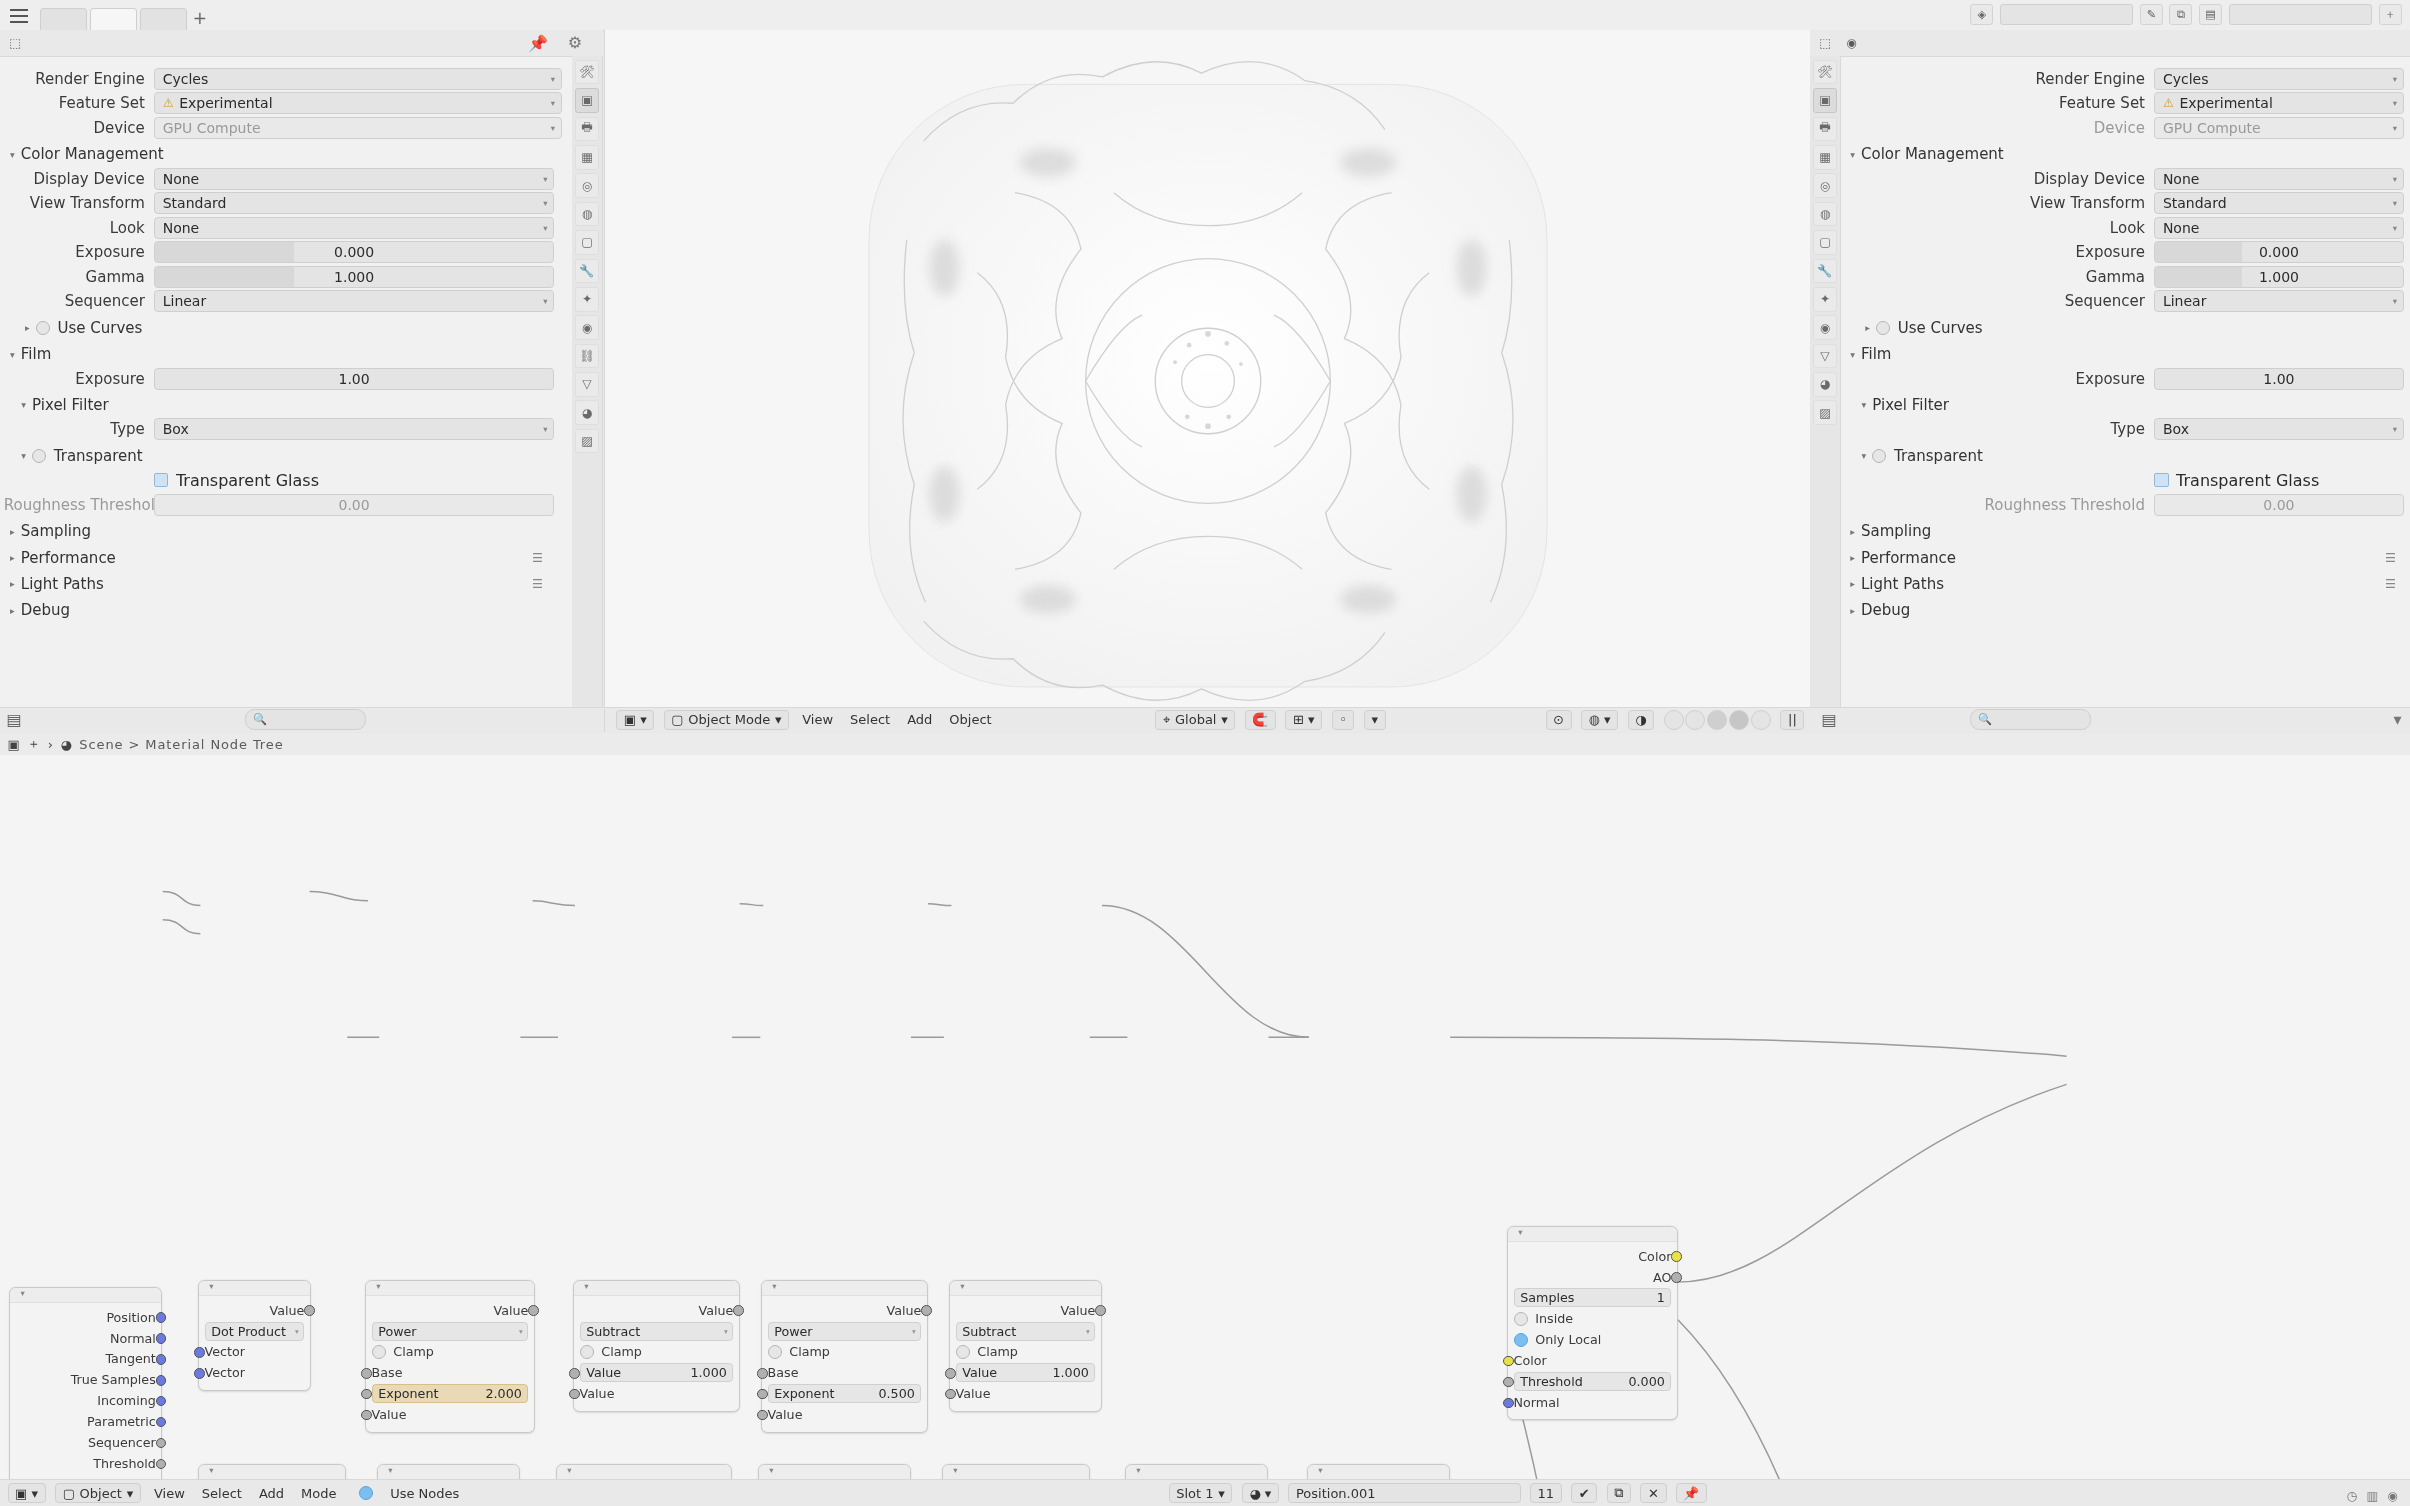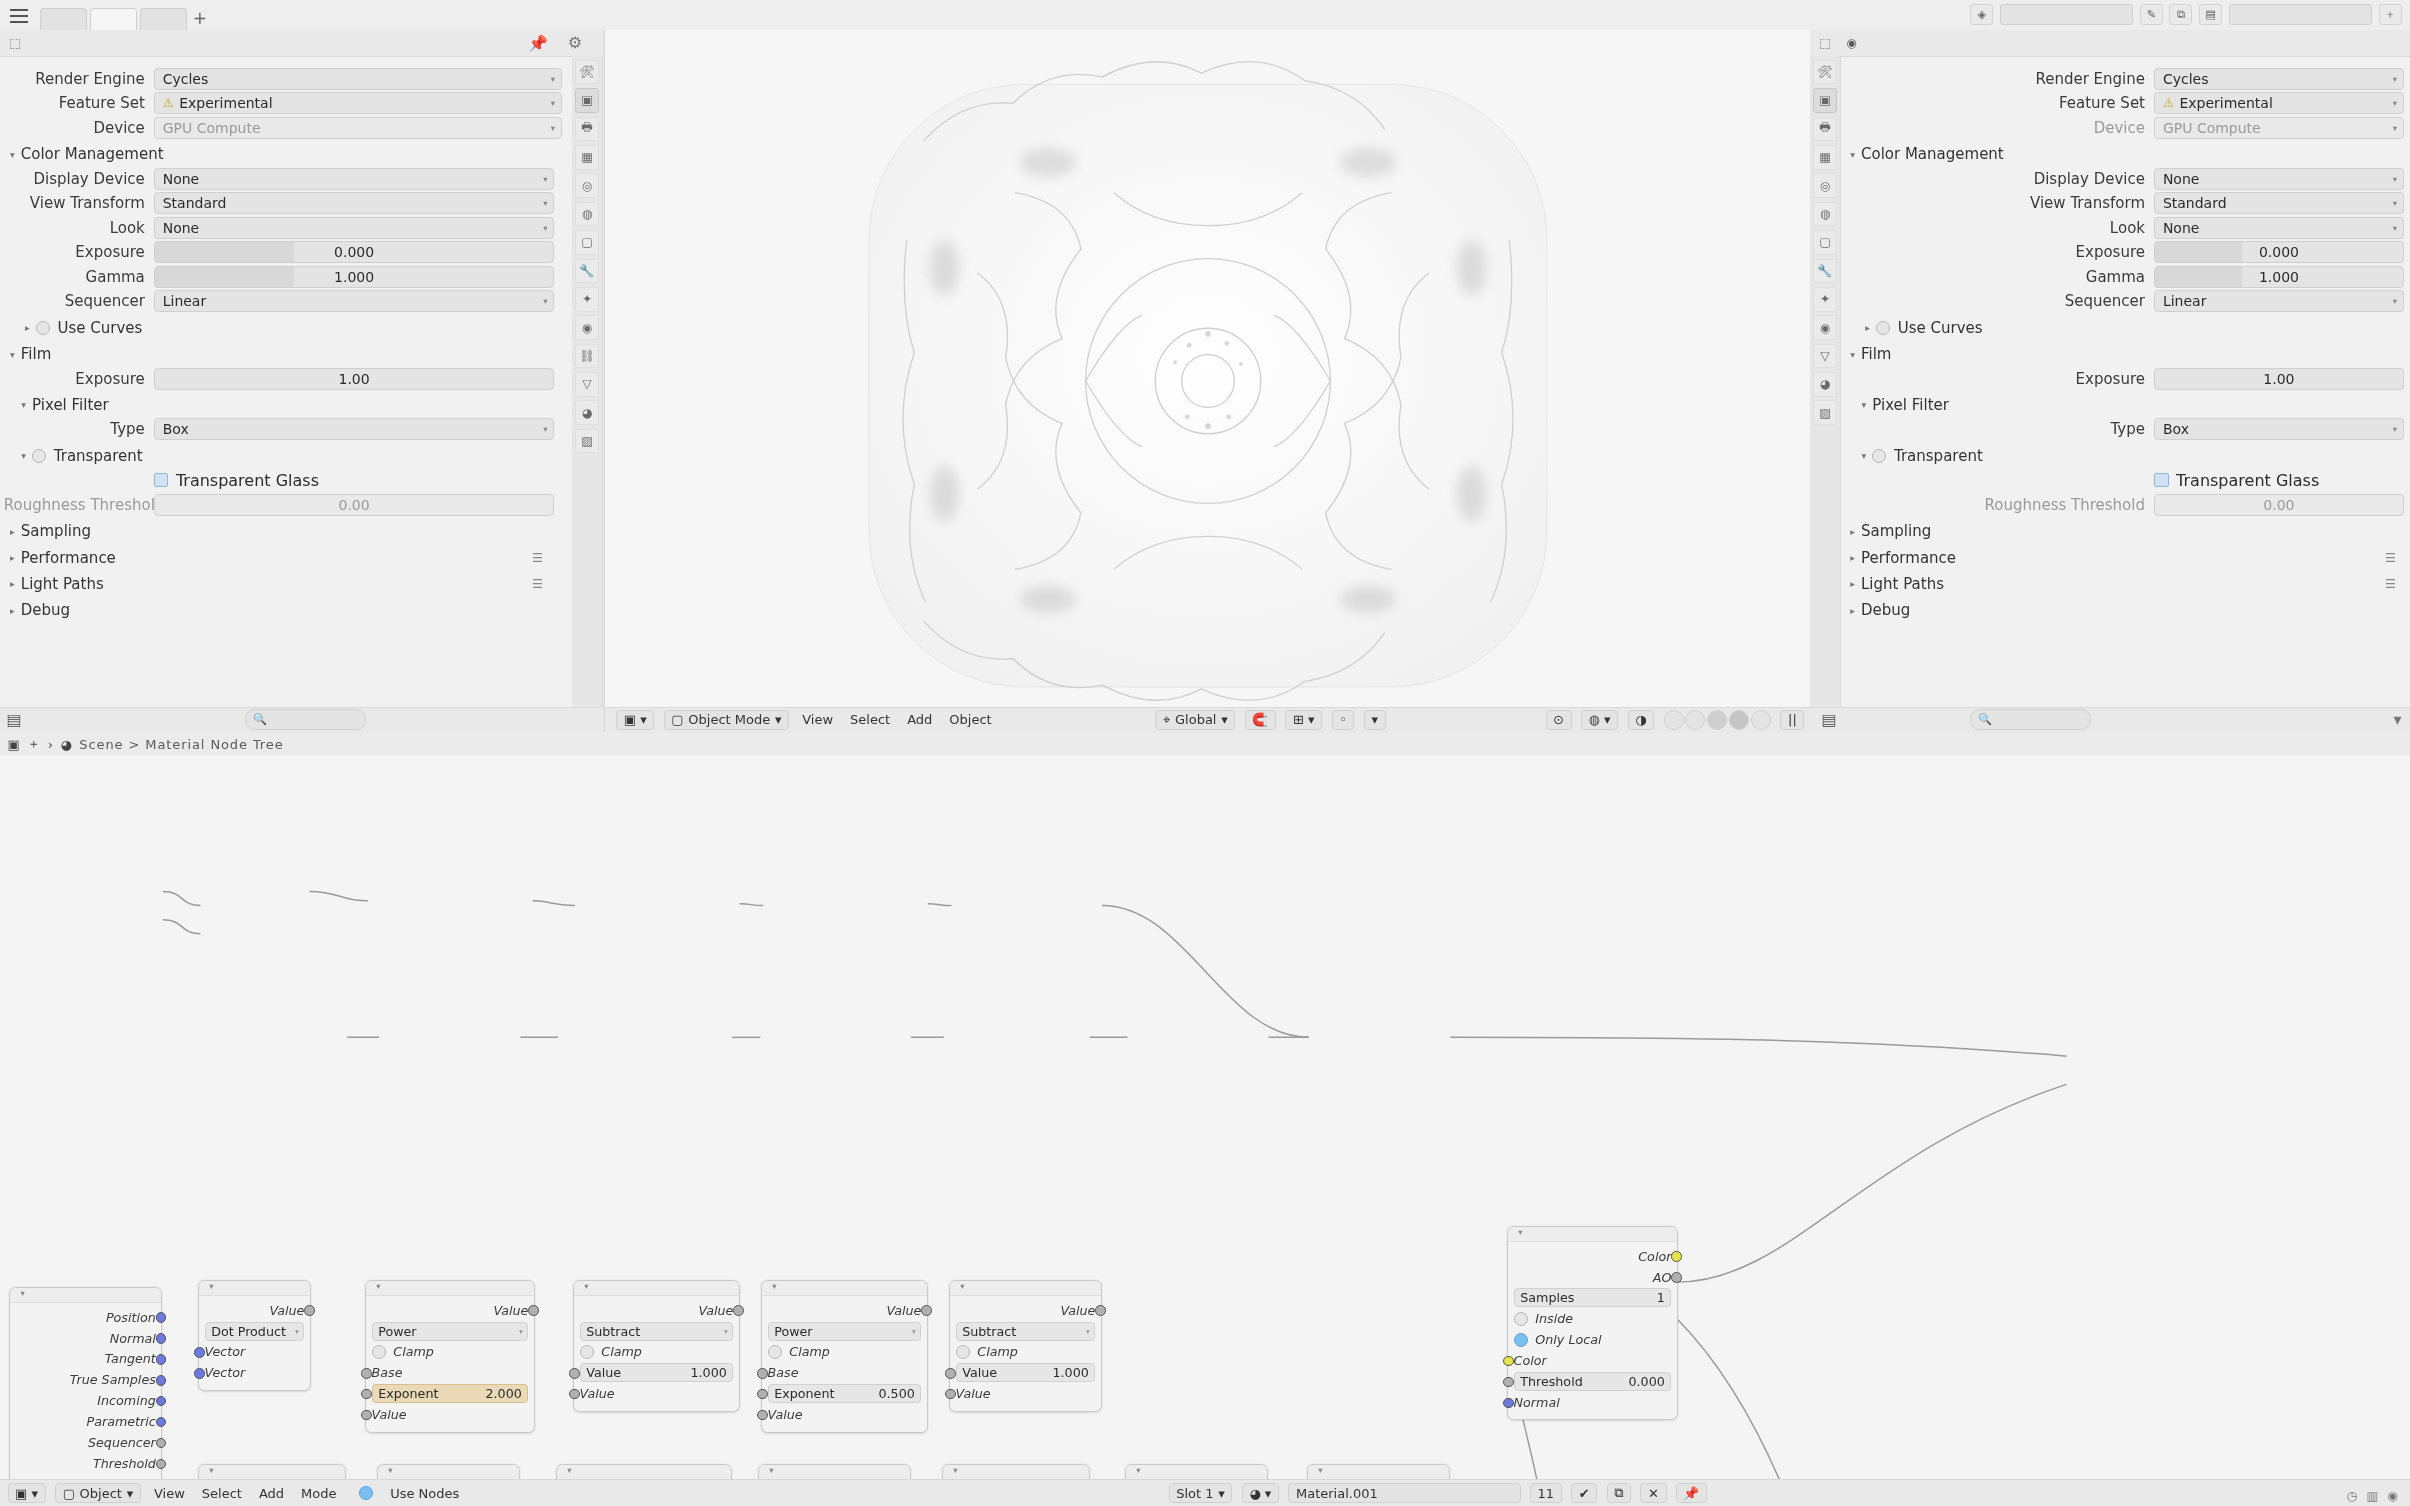--- a/index.html
+++ b/index.html
@@ -61,21 +61,21 @@
   .node{position:absolute;background:#f3f3f3;border:0.9px solid #c9c9c9;border-radius:6.6px;box-shadow:0 0.9px 1.9px rgba(0,0,0,.12);font-size:13px;}
   .node .nhead{height:14px;border-radius:5.6px 5.6px 0 0;background:#ededed;border-bottom:0.9px solid #dfdfdf;position:relative;}
   .node .nhead .tri{position:absolute;left:3.8px;top:0px;font-size:8.5px;color:#888;}
   .nbody{padding:2.8px 5.6px 5.6px 5.6px;}
   .nrow{height:19px;display:flex;align-items:center;position:relative;margin:1.9px 0;}
   .nrow.right{justify-content:flex-end;}
   .nfld{flex:1;height:17px;background:#e6e6e6;border:0.9px solid #d0d0d0;border-radius:3.8px;display:flex;align-items:center;padding:0 5.6px;position:relative;font-size:12.7px;}
   .nfld .cc{position:absolute;right:4.7px;color:#999;font-size:7.5px;}
   .nfld.split{justify-content:space-between;}
   .nfld.hl{background:#e9d9b6;border-color:#d6c08b;}
-  .nlabel{font-size:12.7px;color:#3b3b3b;font-style:italic;}
+  .nlabel{font-size:12.7px;color:#3b3b3b;}
   .sock{position:absolute;width:8.5px;height:8.5px;border-radius:50%;border:0.9px solid #555;}
   .s-yellow{background:#e7e14a;}
   .s-grey{background:#b0b0b0;}
   .s-blue{background:#6a7ae0;}
   .ne-foot{position:absolute;left:0;right:0;bottom:0;height:26px;background:#e9e9e9;border-top:0.9px solid #d8d8d8;display:flex;align-items:center;gap:9.4px;padding:0 7.5px;}
   svg.wires{position:absolute;left:0;top:0;pointer-events:none;}
 </style>
 </head>
 <body>
 
@@ -956,21 +956,21 @@
         <span class="circlechk on"></span>
         <span class="vp-txt">Use Nodes</span>
       </div>
       <div style="flex:1"></div>
       <div class="vp-btn">
           <span>Slot 1</span>
           <span>▾</span>
         </div>
       <div class="vp-btn">◕ ▾</div>
       <div class="vp-btn" style="width:217px;">
-          <span>Material.001</span>
+          <span>Position.001</span>
         </div>
       <div class="vp-btn">
           <span>11</span>
         </div>
       <div class="vp-btn">✔</div>
       <div class="vp-btn">⧉</div>
       <div class="vp-btn">✕</div>
       <div class="vp-btn">📌</div>
       <div style="flex:1"></div>
     </div>

